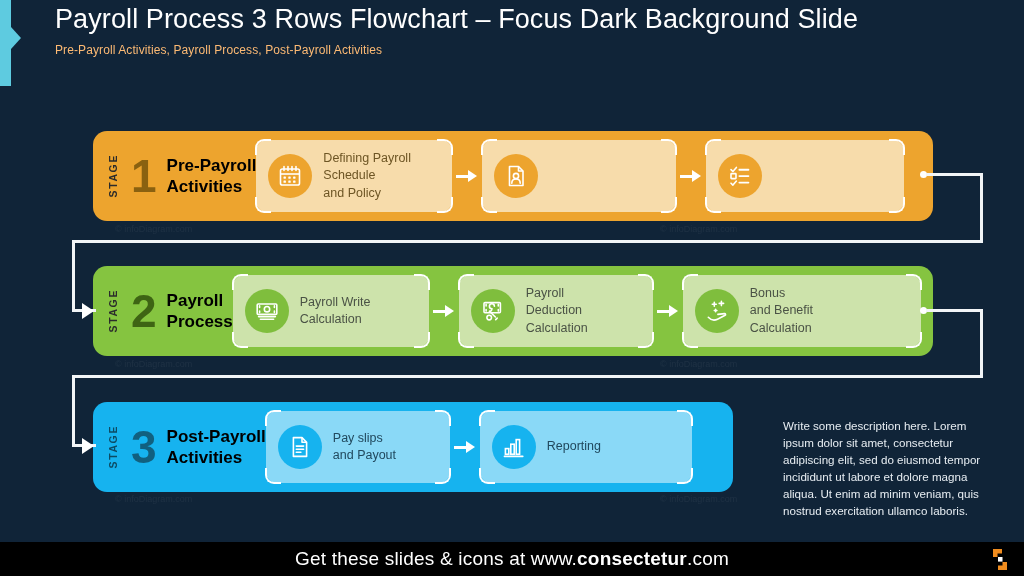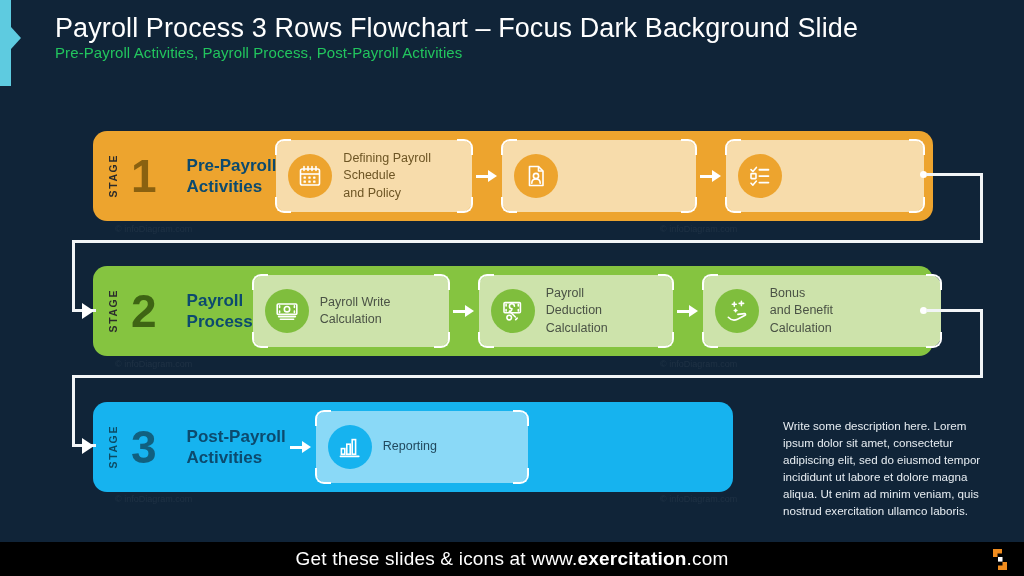--- a/index.html
+++ b/index.html
@@ -18,27 +18,27 @@
   }
   .left-accent .notch{
     position:absolute; left:11px; top:27px;
     width:0;height:0;
     border-top:11px solid transparent;
     border-bottom:11px solid transparent;
     border-left:10px solid #5ecbe0;
   }
 
   
-  .header{ position:absolute; left:55px; top:13px; }
+  .header{ position:absolute; left:55px; top:4px; }
   .title{
     font-size:27px; font-weight:400; color:#ffffff;
     letter-spacing:.1px; white-space:nowrap;
   }
   .subtitle{
-    font-size:15px; color:#22c55e; 
+    font-size:12px; color:#fdba74; margin-top:8px;
     letter-spacing:.1px; white-space:nowrap;
   }
 
   
   .rows{ position:absolute; left:0; top:0; width:1024px; height:576px; }
 
   .row{
     position:absolute;
     height:90px;
     border-radius:14px;
@@ -57,22 +57,22 @@
   }
   .r3 .stage-word{ color:#0d4b63; }
   .stage-num{
     font-size:46px; font-weight:bold; line-height:1;
     margin-left:12px;
   }
   .r1 .stage-num{ color:#8a6110; }
   .r2 .stage-num{ color:#3e6414; }
   .r3 .stage-num{ color:#11607f; }
   .stage-title{
-    margin-left:30px; font-size:17px; font-weight:bold;
-    color:#0c4a6e; line-height:1.25; white-space:nowrap;
+    margin-left:10px; font-size:17px; font-weight:bold;
+    color:#000000; line-height:1.25; white-space:nowrap;
   }
 
   
   .steps{ display:flex; align-items:center; flex:1 1 auto; padding-right:10px; }
   .card{
     position:relative;
     height:72px;
     border-radius:11px;
     display:flex; align-items:center;
     padding:0 10px 0 12px;
@@ -336,20 +336,37 @@
     <div class="stage-block">
       <div class="stage-word">STAGE</div>
       <div class="stage-num">3</div>
       <div class="stage-title">
         <div>Post-Payroll</div>
         <div>Activities</div>
       </div>
     </div>
     <div class="steps">
 
+      <div class="card" style="width:184px">
+        <span class="br tl"></span>
+        <span class="br tr"></span>
+        <span class="br bl"></span>
+        <span class="br br2"></span>
+        <span class="circle">
+          <svg width="26" height="26" viewBox="0 0 26 26" fill="none" stroke="#fff" stroke-width="1.6">
+            <path d="M6.4 3.6h8.6l4.6 4.6v14.2H6.4z" stroke-linejoin="round"></path>
+            <path d="M15 3.6v4.6h4.6" stroke-linejoin="round"></path>
+            <path d="M9.3 12.1h7.3M9.3 15.2h7.3M9.3 18.3h4.6" stroke-linecap="round"></path>
+          </svg>
+        </span>
+        <span class="card-label">
+          <span style="display:block">Pay slips</span>
+          <span style="display:block">and Payout</span>
+        </span>
+      </div>
 
       <div class="mini-arrow">
           <i class="shaft"></i>
           <i class="head"></i>
         </div>
 
       <div class="card" style="width:212px">
         <span class="br tl"></span>
         <span class="br tr"></span>
         <span class="br bl"></span>
@@ -382,21 +399,21 @@
   <div class="conn" style="left:980px;top:309px;width:3px;height:68px"></div>
   <div class="conn" style="left:72px;top:375px;width:911px;height:3px"></div>
   <div class="conn" style="left:72px;top:375px;width:3px;height:70px"></div>
   <div class="conn" style="left:72px;top:444px;width:24px;height:3px"></div>
   <div class="big-arrow" style="left:82px;top:438px"></div>
 </div>
 
 <div class="desc">Write some description here. Lorem ipsum dolor sit amet, consectetur adipiscing elit, sed do eiusmod tempor  incididunt ut labore et dolore magna aliqua. Ut enim ad minim veniam, quis nostrud exercitation ullamco laboris.</div>
 
 <div class="footer">
-  <div class="footer-text"><span>Get these slides &amp; icons at www.</span><b>exercitation</b><span>.com</span></div>
+  <div class="footer-text"><span>Get these slides &amp; icons at www.</span><b>consectetur</b><span>.com</span></div>
   <div class="logo">
     <svg width="22" height="21" viewBox="0 0 22 21">
       <path d="M4 0h9v4.5H8.5V8H4z" fill="#f08c1e"></path>
       <path d="M18 21H9v-4.5h4.5V13H18z" fill="#f08c1e"></path>
       <rect x="9" y="8" width="4.5" height="4.6" fill="#ffffff"></rect>
     </svg>
   </div>
 </div>
 
 <div class="watermark" style="left:115px;top:224px">© infoDiagram.com</div>

